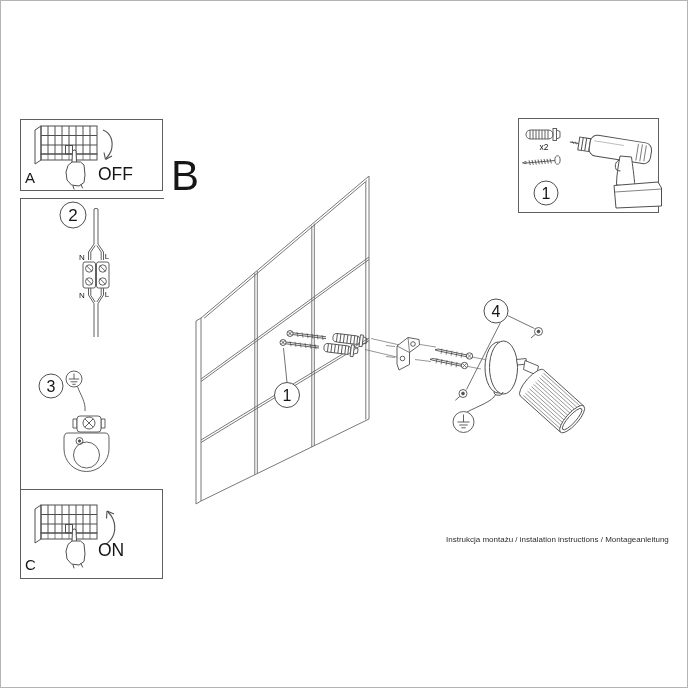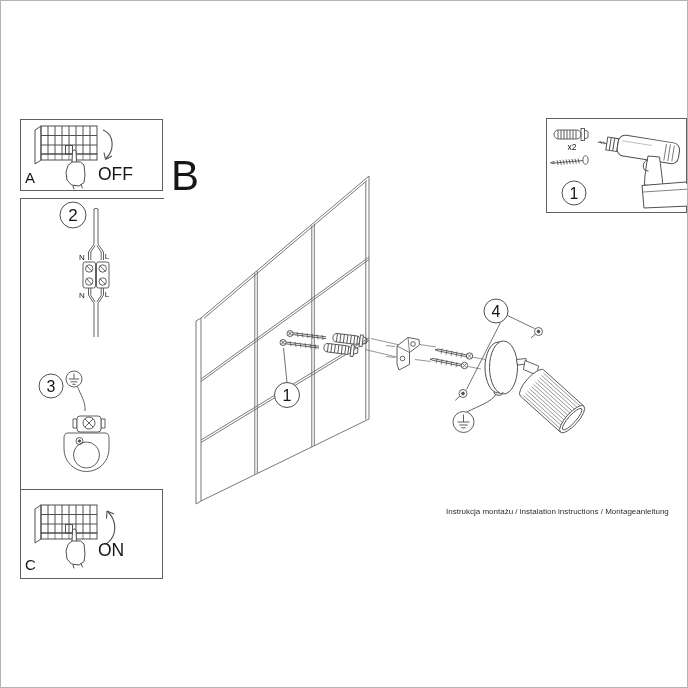--- a/index.html
+++ b/index.html
@@ -116,21 +116,21 @@
         <path d="M85,54 C93,49 96,39 92,29 C91,26 89,24 87,22"></path>
         <path d="M86,21 L85.5,28.5 M86,21 L93,24"></path>
       </g>
       <text x="77" y="66" font-size="17.5">ON</text>
       <text x="4" y="80" font-size="15">C</text>
     </svg>
   </div>
 
   <div class="abs letter-b" style="left:170px; top:154px;">B</div>
 
-  <div class="abs box" style="left:517px; top:117px; width:141px; height:95px;margin-left:28px;">
+  <div class="abs box" style="left:517px; top:117px; width:141px; height:95px;">
     <svg width="159" height="93" viewBox="0 0 159 93">
       <g stroke="#4f4f4f" fill="none" stroke-width="0.9">
         <rect x="7" y="11" width="27" height="9" rx="4.5"></rect>
         <path d="M11,11 V20 M14,11 V20 M17,11 V20 M20,11 V20 M23,11 V20 M26,11 V20 M29,11 V20"></path>
         <rect x="34" y="9.5" width="3.5" height="12"></rect>
         <path d="M37.5,11 L41,12.5 V18.5 L37.5,20"></path>
       </g>
       <text x="25" y="31" font-size="8.5" text-anchor="middle">x2</text>
       <g stroke="#4f4f4f" fill="none" stroke-width="0.9">
         <path d="M7,44 L36,41.5"></path>
@@ -253,17 +253,17 @@
       <ellipse cx="54" cy="0" rx="6" ry="17.5" fill="#fff"></ellipse>
       <ellipse cx="54" cy="0" rx="3.8" ry="14" fill="none"></ellipse>
     </g>
     <g stroke="#4f4f4f" fill="none" stroke-width="0.9">
       <path d="M110,108 C106,116 92,120 81,126"></path>
       <circle cx="77.5" cy="136" r="10.5" fill="#fff"></circle>
       <path d="M77.5,128.5 V136 M71.5,136 H83.5 M73.3,139 H81.7 M75.3,141.8 H79.7"></path>
     </g>
   </svg>
 
-  <div class="abs footer" style="left:445px; top:505px;text-align:center;">
+  <div class="abs footer" style="left:445px; top:533px;text-align:center;">
     <div>Instrukcja montażu / instalation instructions / Montageanleitung</div>
   </div>
 
 </div>
 
 </body></html>

